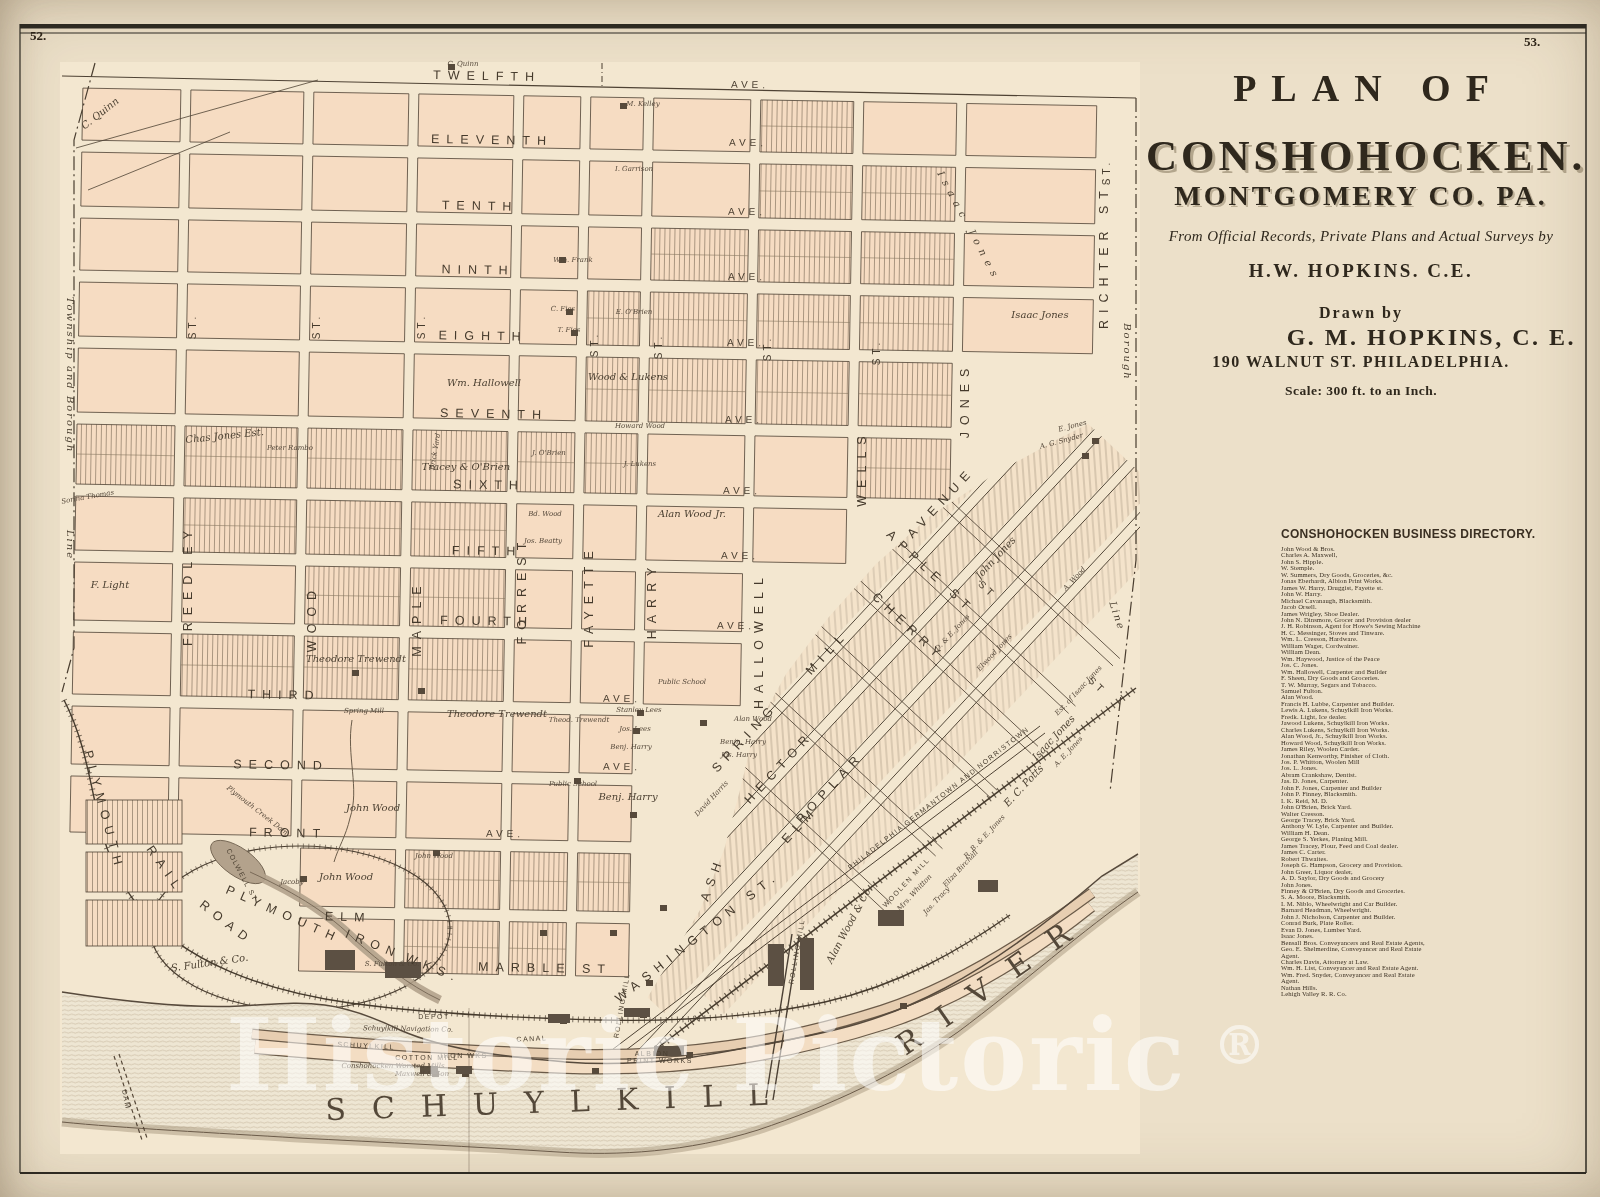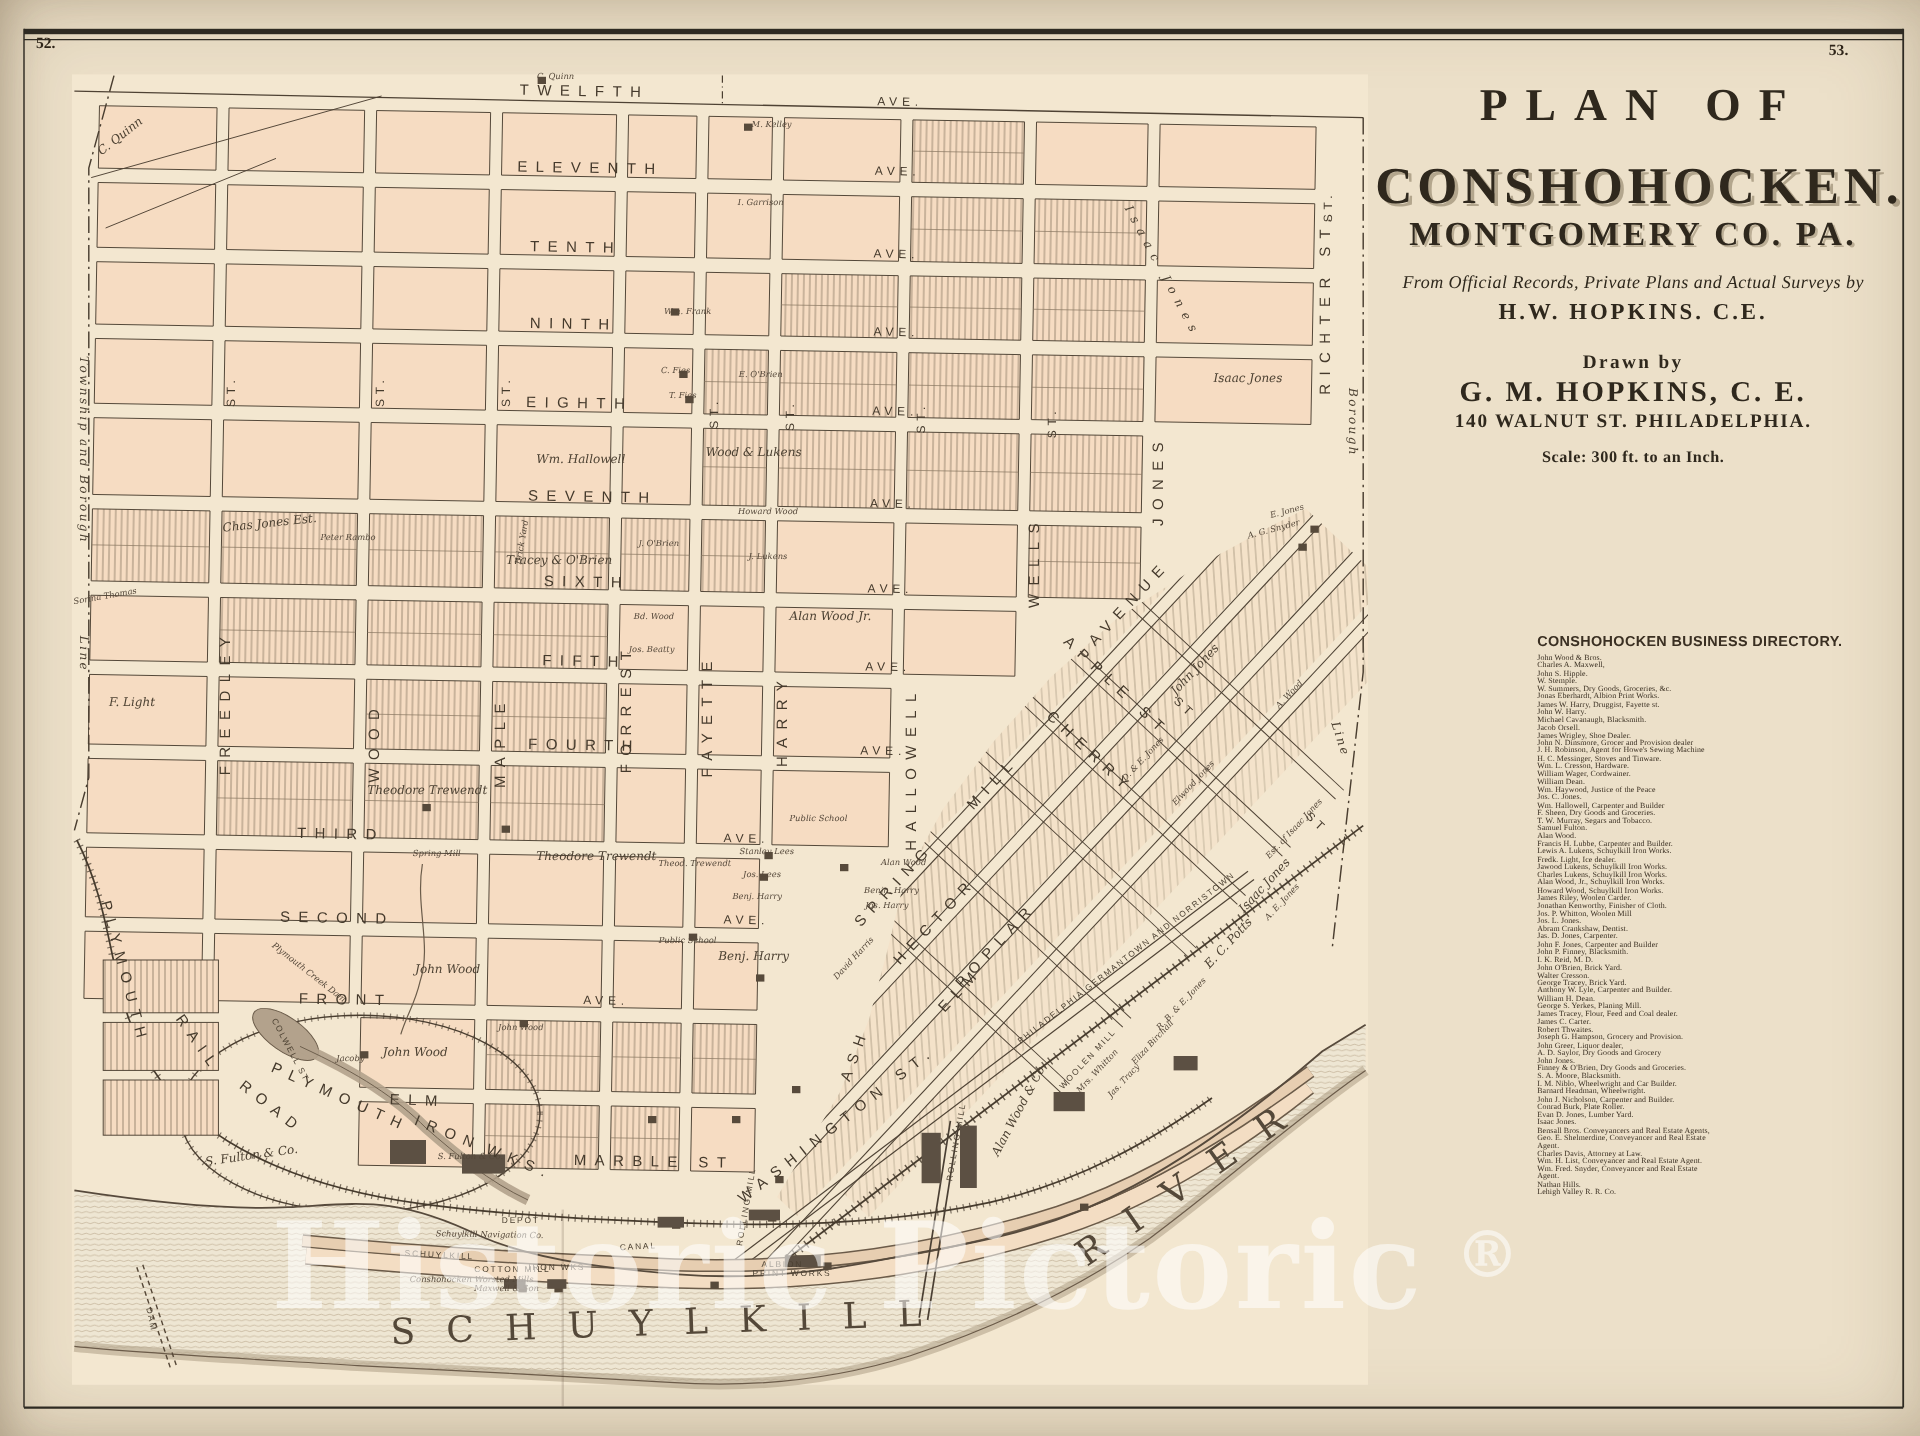--- a/index.html
+++ b/index.html
@@ -9,23 +9,23 @@
   #map-svg{position:absolute;left:0;top:0;}
   .pagenum{position:absolute;font-size:13px;font-weight:bold;color:#2e2418;}
   #title{position:absolute;left:1146px;top:66px;width:430px;text-align:center;color:#2f281d;}
   .t-plan{font-size:38px;font-weight:bold;letter-spacing:15px;padding-left:15px;}
   .t-boro{font-size:19px;font-weight:bold;letter-spacing:9px;margin-top:16px;padding-left:9px;}
   .t-name{font-size:43px;font-weight:bold;letter-spacing:4px;margin-top:21px;
           text-shadow:3px 3px 0 rgba(110,95,68,.45);}
   .t-cnty{font-size:28px;font-weight:bold;letter-spacing:3px;margin-top:0;
           text-shadow:2px 2px 0 rgba(110,95,68,.38);}
   .t-rec {font-size:15px;margin-top:16px;letter-spacing:.4px;font-style:italic;}
-  .t-surv{font-size:19px;font-weight:bold;letter-spacing:2.5px;margin-top:5px;}
+  .t-surv{font-size:19px;font-weight:bold;letter-spacing:2.5px;margin-top:15px;}
   .t-drwn{font-size:16px;font-weight:bold;letter-spacing:2px;margin-top:22px;}
-  .t-draf{font-size:24px;font-weight:bold;letter-spacing:2.5px;margin-top:2px;}
+  .t-draf{font-size:24px;font-weight:bold;letter-spacing:2.5px;margin-top:2px;text-align:right;}
   .t-addr{font-size:16px;font-weight:bold;letter-spacing:1.5px;margin-top:2px;}
   .t-scal{font-size:13.5px;font-weight:bold;letter-spacing:.5px;margin-top:12px;}
   #directory{position:absolute;left:1281px;top:527px;width:300px;color:#3a2f22;}
   #directory .dir-head{font-family:"Liberation Sans",sans-serif;font-weight:bold;font-size:12px;
        letter-spacing:.3px;margin-bottom:5px;}
   #directory .dir-entry{font-size:6.6px;line-height:6.45px;letter-spacing:.1px;white-space:nowrap;}
   #watermark{position:absolute;left:226px;top:996px;z-index:6;white-space:nowrap;
        font-family:"DejaVu Serif",serif;font-weight:bold;font-size:100px;
        color:rgba(255,255,255,.55);letter-spacing:2px;pointer-events:none;}
   #watermark .reg{font-size:54px;vertical-align:26px;margin-left:26px;}
@@ -486,21 +486,21 @@
   <div class="pagenum" style="left:1524px;top:34px;">53.</div>
 
   <div id="title">
     <div class="t-plan">PLAN OF</div>
     <div class="t-name">CONSHOHOCKEN.</div>
     <div class="t-cnty">MONTGOMERY CO. PA.</div>
     <div class="t-rec">From Official Records, Private Plans and Actual Surveys by</div>
     <div class="t-surv">H.W. HOPKINS. C.E.</div>
     <div class="t-drwn">Drawn by</div>
     <div class="t-draf">G. M. HOPKINS, C. E.</div>
-    <div class="t-addr">140 WALNUT ST. PHILADELPHIA.</div>
+    <div class="t-addr">190 WALNUT ST. PHILADELPHIA.</div>
     <div class="t-scal">Scale: 300 ft. to an Inch.</div>
   </div>
 
   <div id="directory">
     <div class="dir-head">CONSHOHOCKEN BUSINESS DIRECTORY.</div>
     <div id="dir-list">
         <div class="dir-entry">John Wood &amp; Bros.</div>
         <div class="dir-entry">Charles A. Maxwell,</div>
         <div class="dir-entry">John S. Hipple.</div>
         <div class="dir-entry">W. Stemple.</div>

